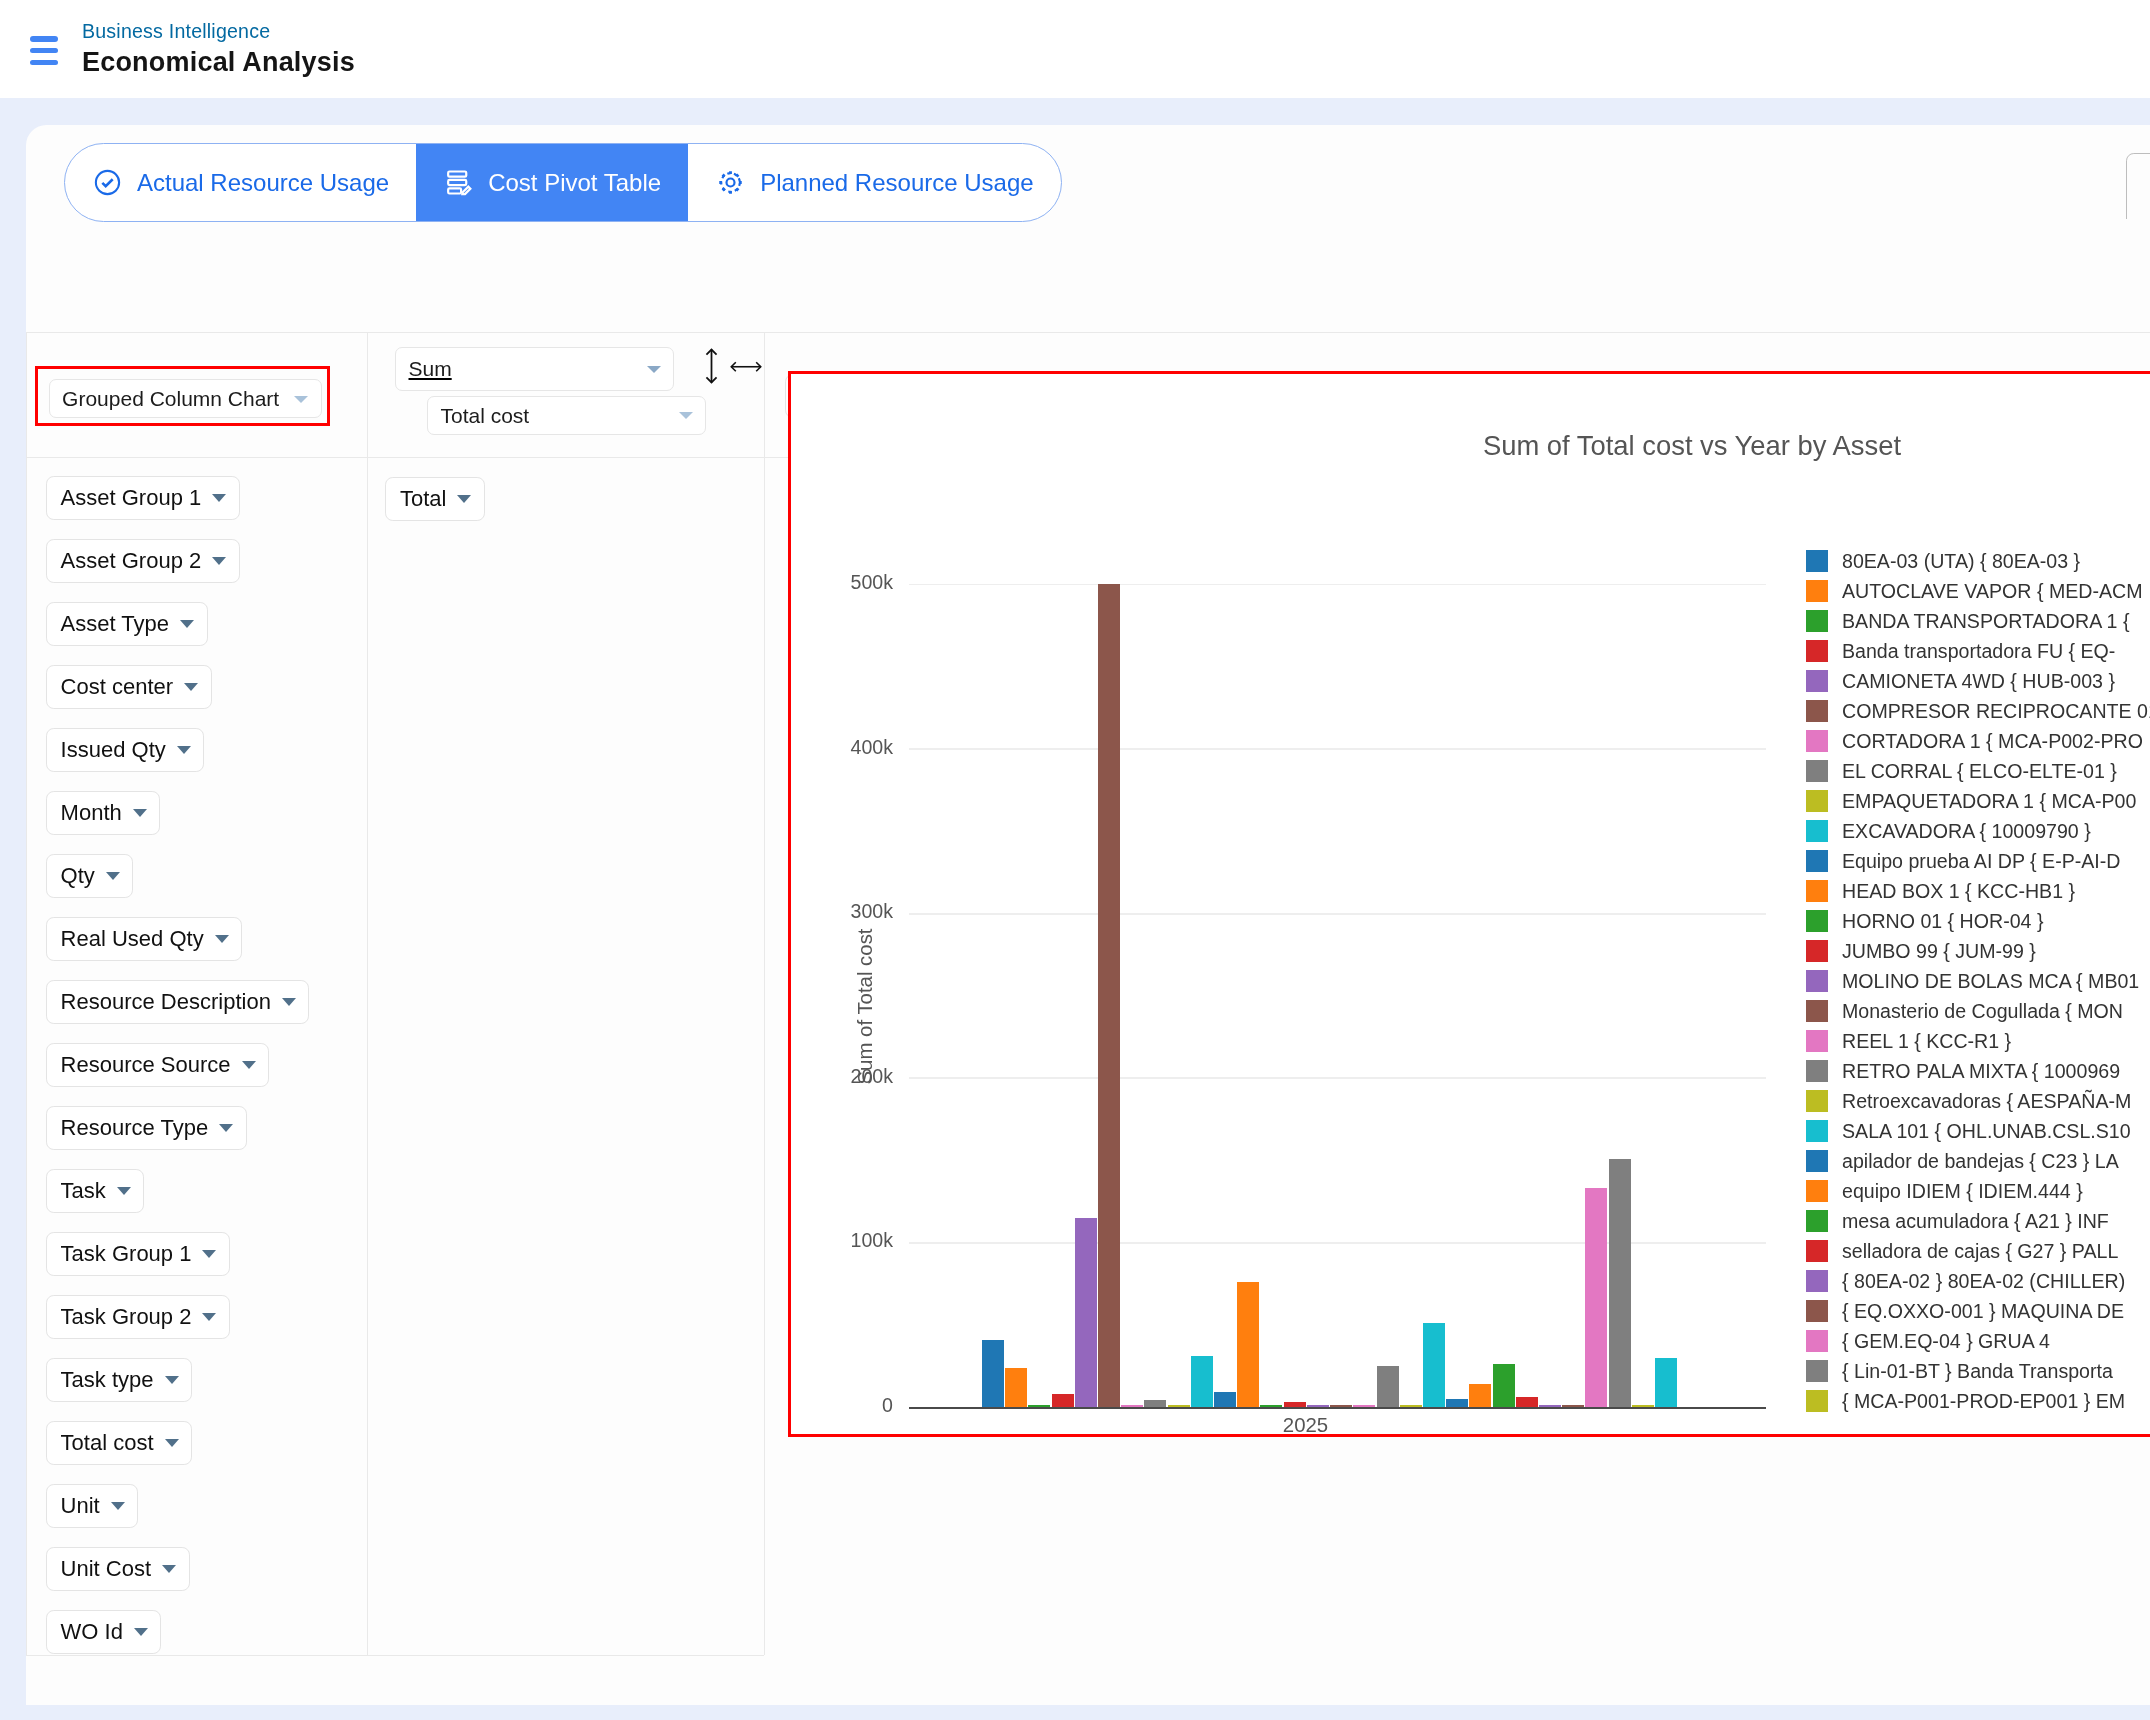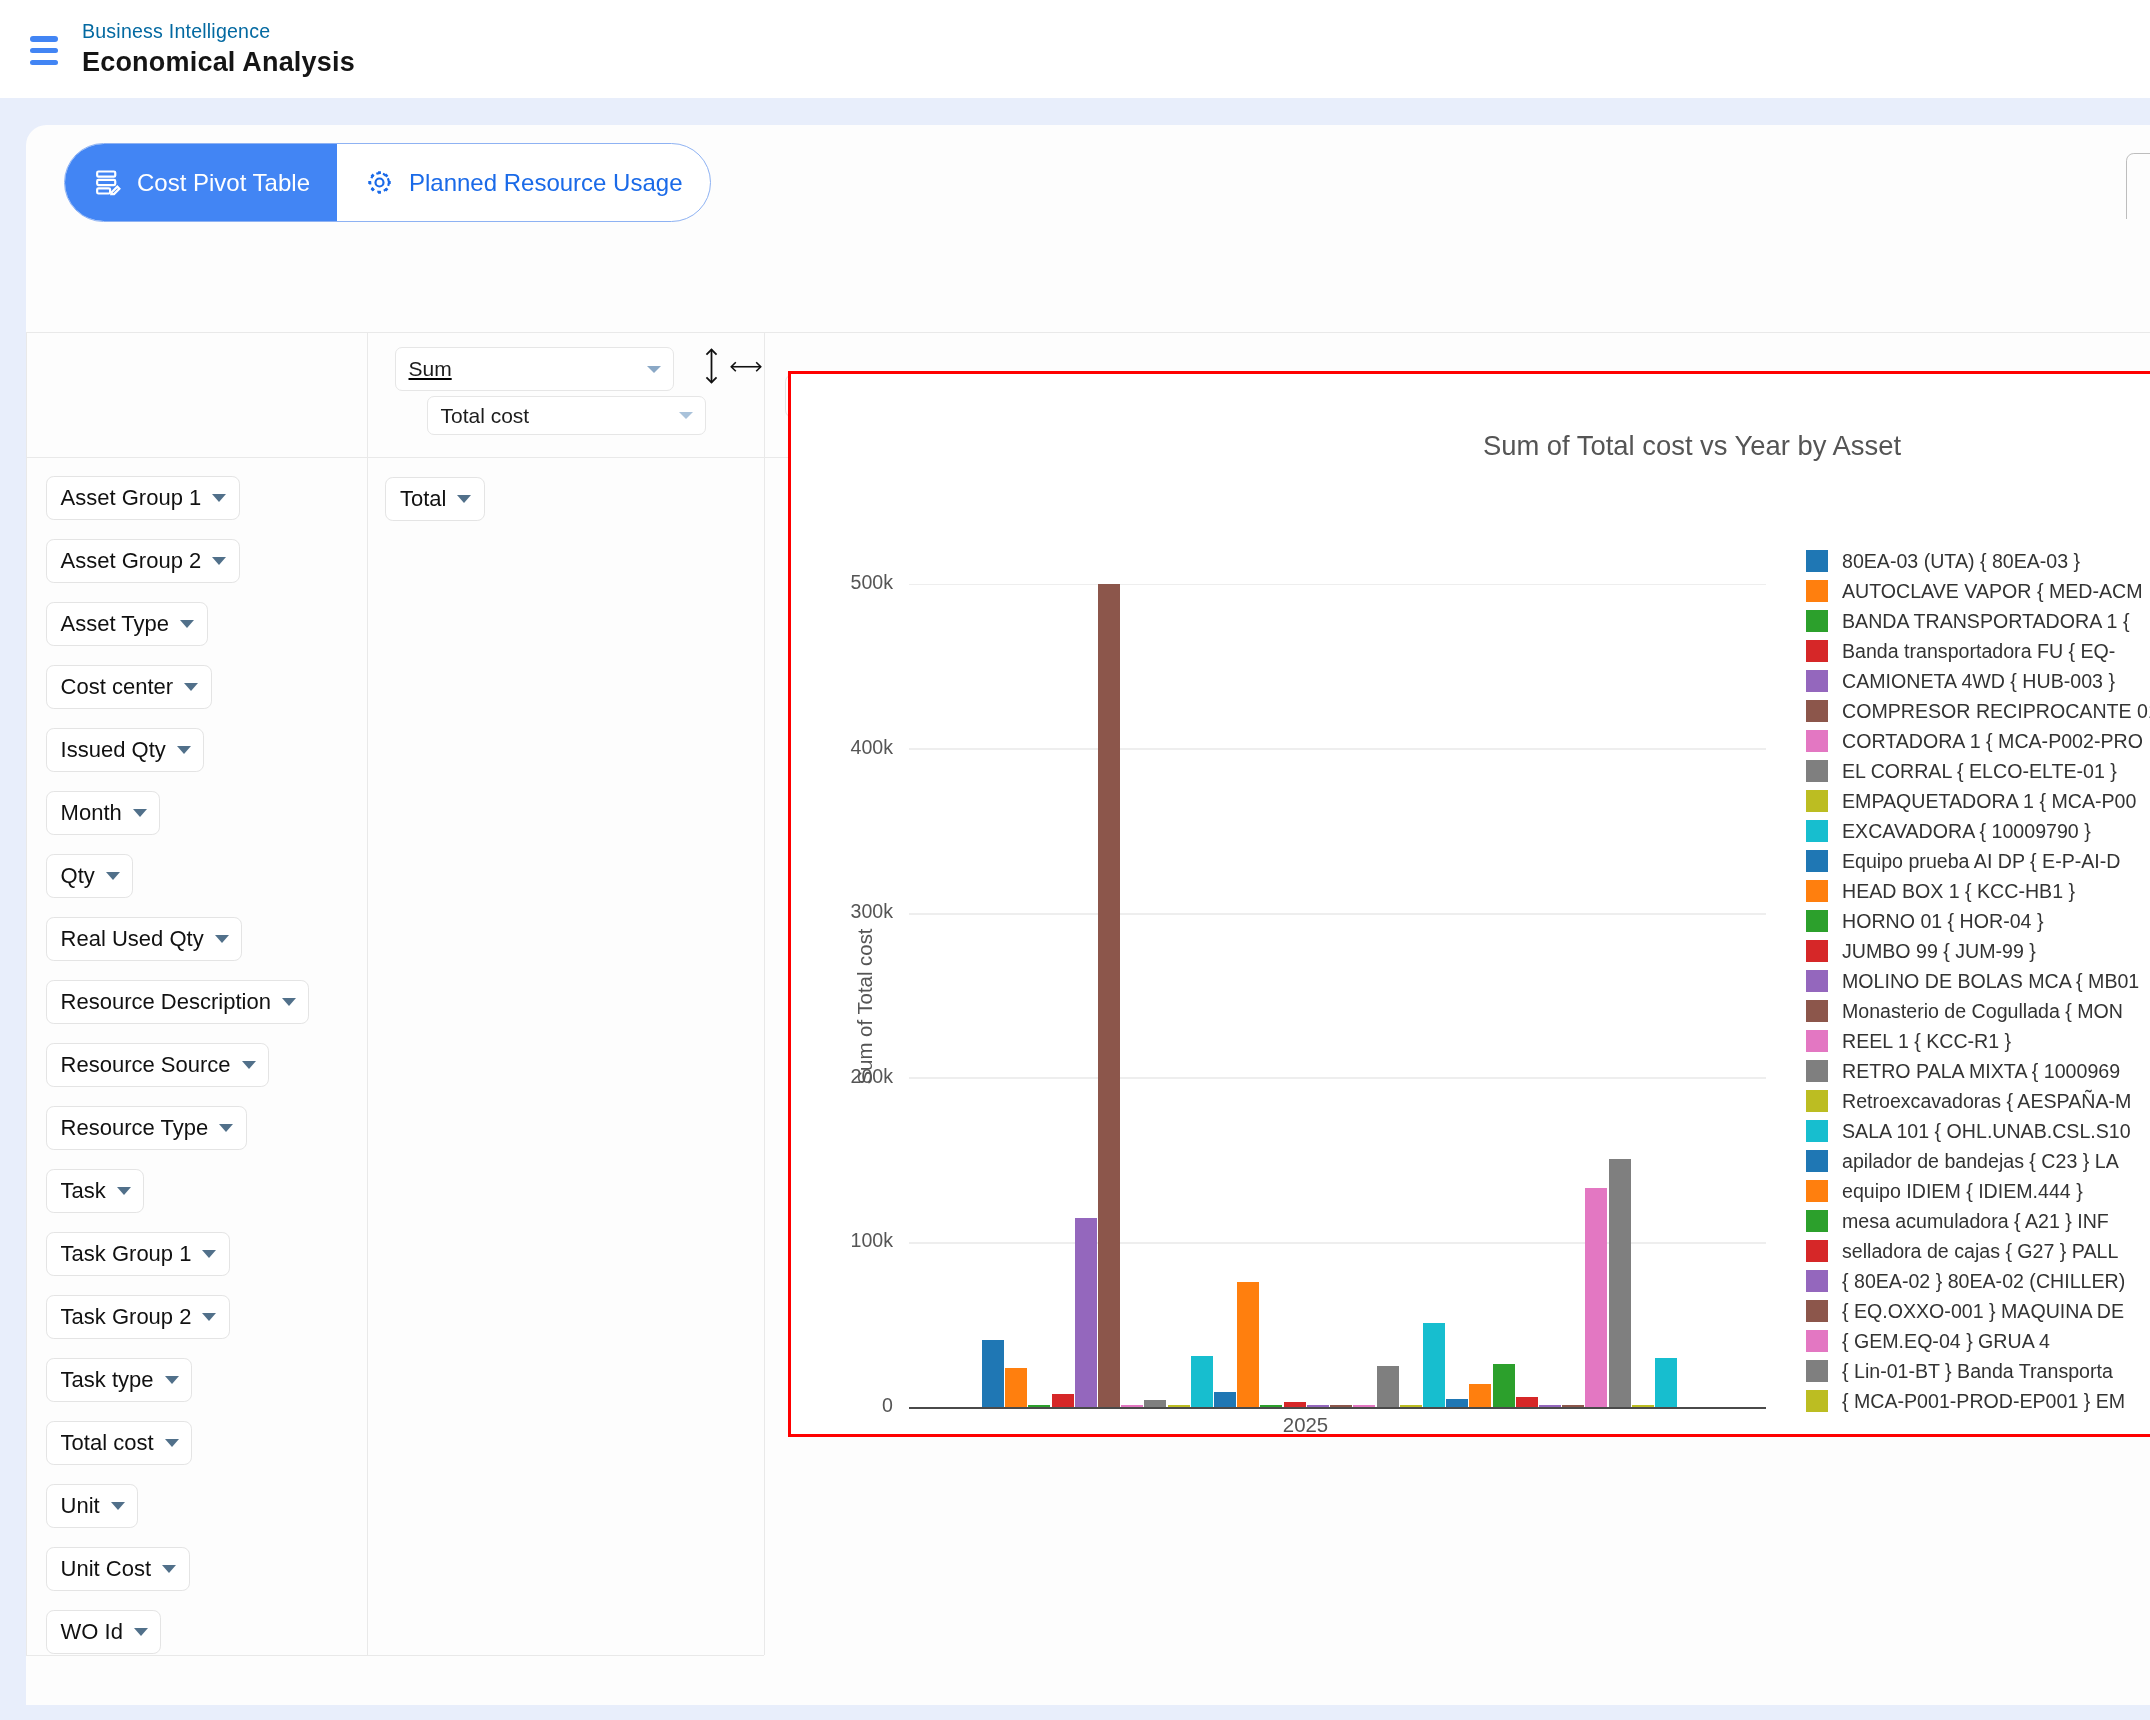--- a/index.html
+++ b/index.html
@@ -89,20 +89,29 @@
       <span></span>
       <span></span>
     </div>
     <div class="crumb">Business Intelligence</div>
     <div class="page-title">Economical Analysis</div>
   </div>
 
   <div class="card">
 
     <div class="tabs">
+      <div class="tab">
+        <span class="ic">
+          <svg width="31" height="31" viewBox="0 0 24 24" fill="none" stroke="#1a6ae8" stroke-width="1.6">
+            <circle cx="12" cy="12" r="9"></circle>
+            <path d="M8 12.3l2.6 2.6L16 9.5" stroke-width="2"></path>
+          </svg>
+        </span>
+        <span>Actual Resource Usage</span>
+      </div>
       <div class="tab active">
         <span class="ic">
           <svg width="31" height="31" viewBox="0 0 24 24" fill="none" stroke="#ffffff" stroke-width="1.7">
             <rect x="4" y="3.5" width="14" height="4" rx="1"></rect>
             <rect x="4" y="10" width="14" height="4" rx="1"></rect>
             <rect x="4" y="16.5" width="10" height="4" rx="1"></rect>
             <path d="M17 21l4.2-4.2-1.6-1.6L15.4 19.4 15 21z"></path>
           </svg>
         </span>
         <span>Cost Pivot Table</span>
@@ -134,20 +143,28 @@
     </div>
 
     <div class="grid">
       <div class="gl-top"></div>
       <div class="gl-mid"></div>
       <div class="gl-v1"></div>
       <div class="gl-v2"></div>
       <div class="gl-left"></div>
       <div class="gl-bottom"></div>
 
+      <div class="cell-type">
+        <div class="red-box">
+          <div class="sel sel-type">
+            <span class="txt">Grouped Column Chart</span>
+            <span class="caret"></span>
+          </div>
+        </div>
+      </div>
 
       <div class="cell-values">
         <div class="sel sel-sum">
           <span class="txt">Sum</span>
           <span class="caret"></span>
         </div>
         <div class="sel sel-field">
           <span class="txt">Total cost</span>
           <span class="caret"></span>
         </div>

